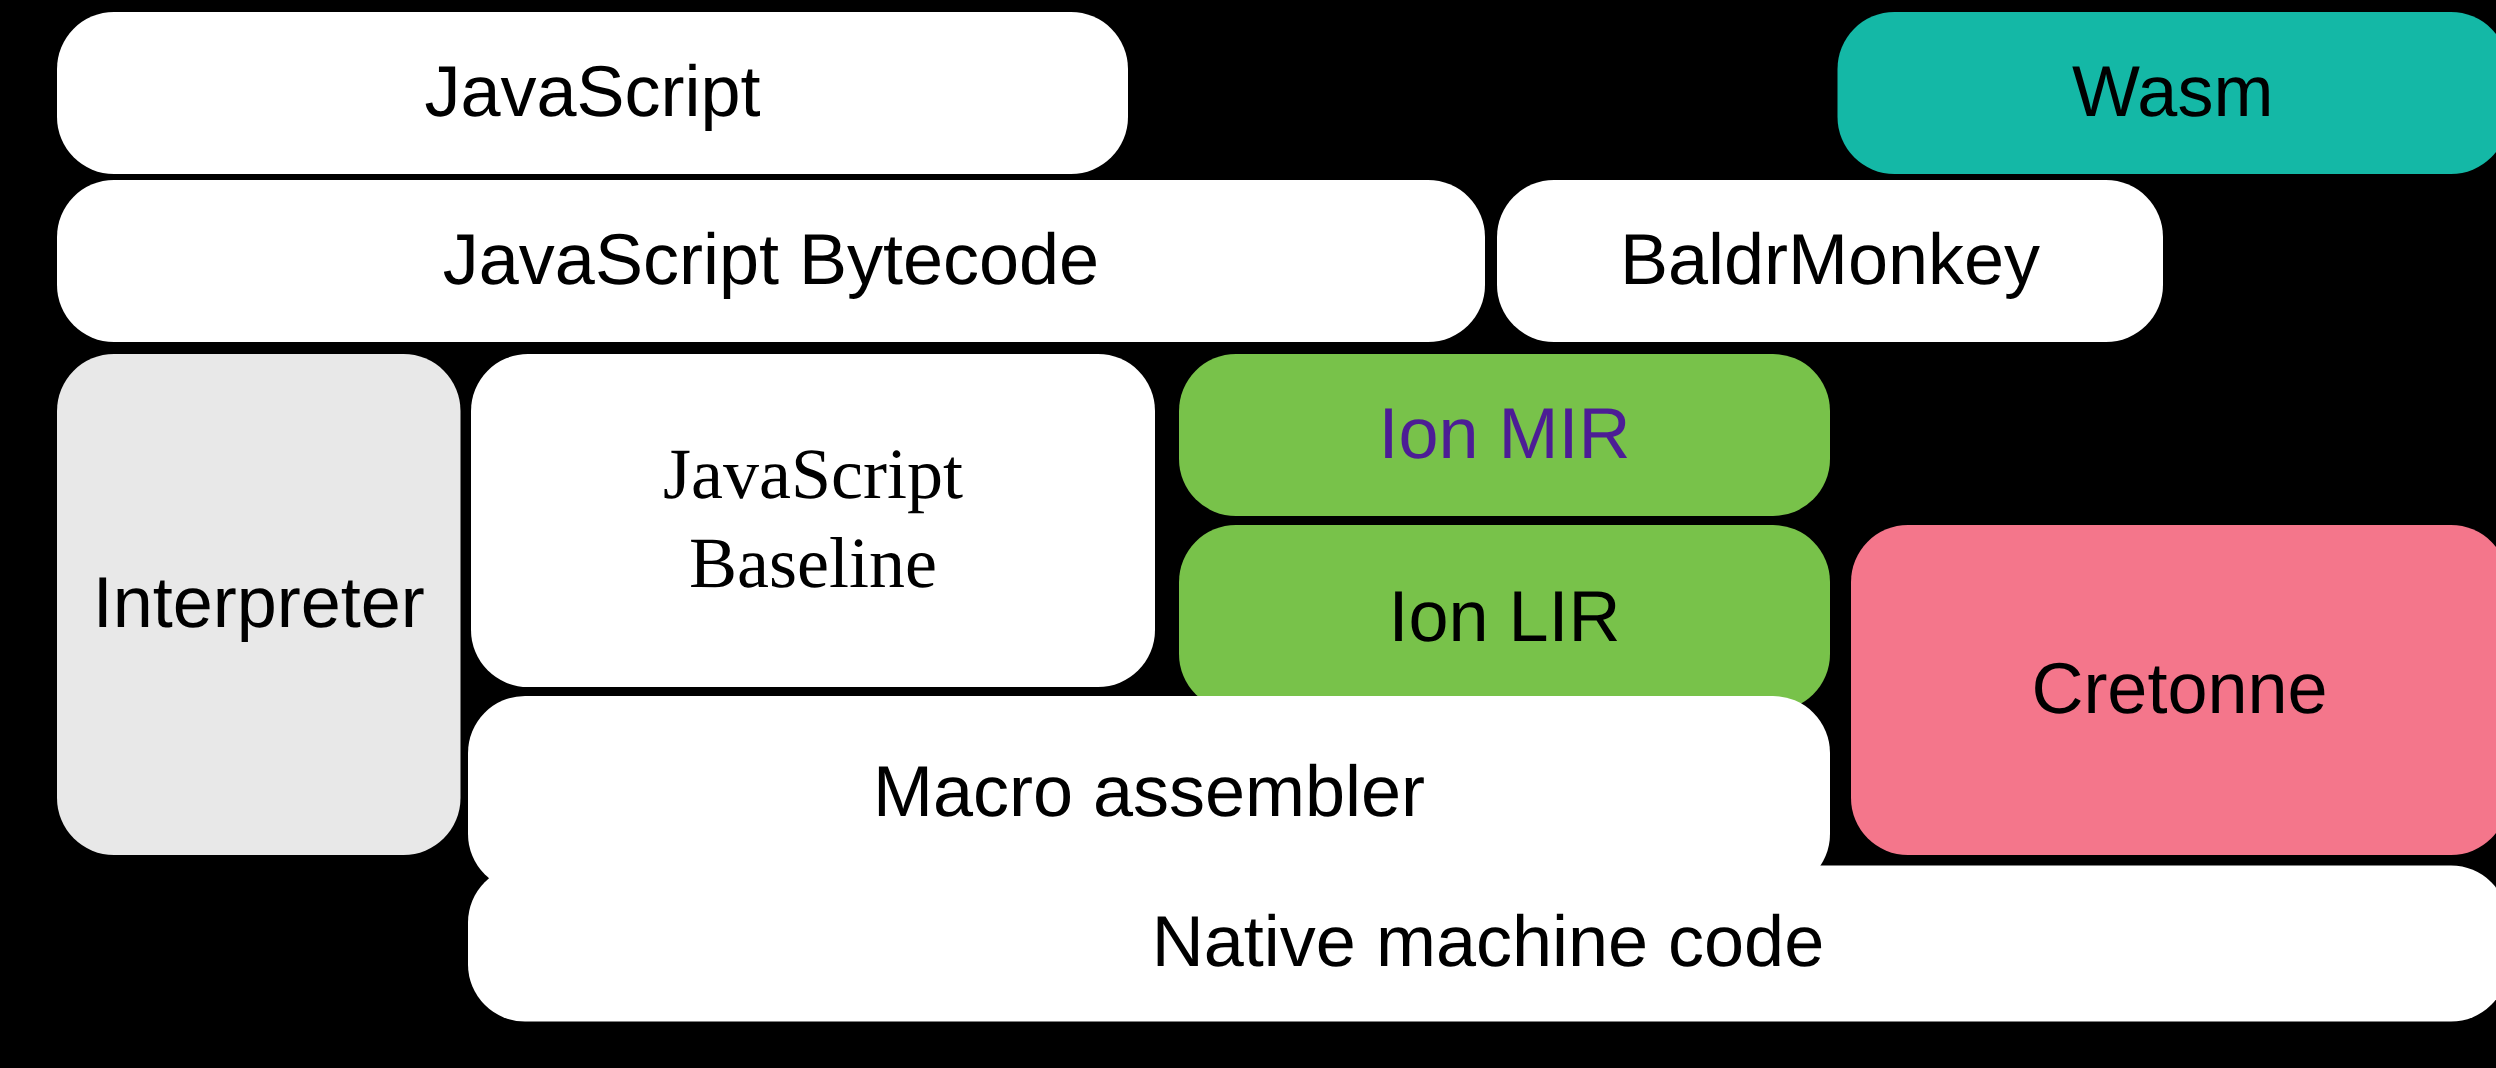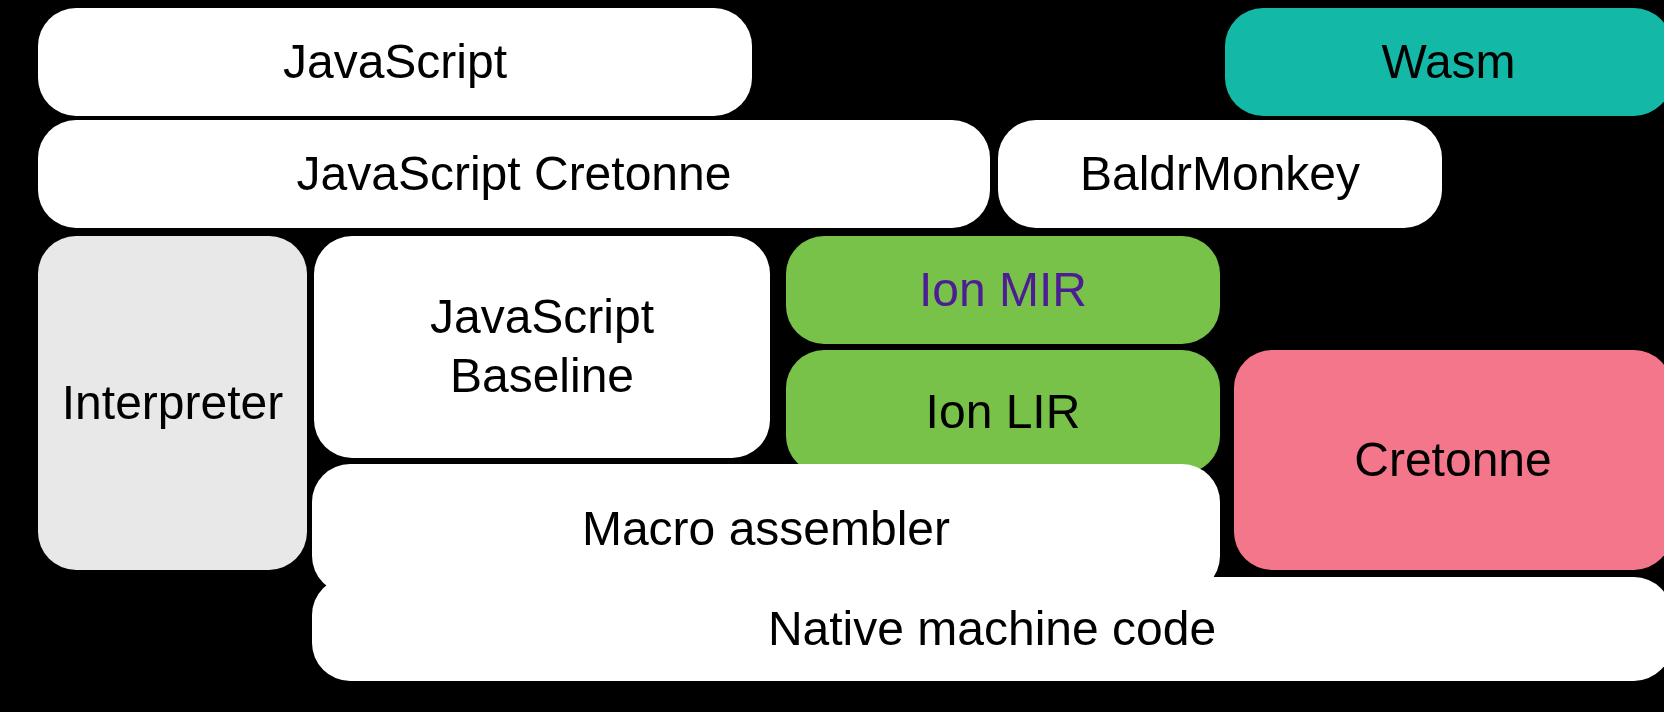--- a/index.html
+++ b/index.html
@@ -30,38 +30,38 @@
     padding: 0 20px;
     margin-left: 22px;
   }
   
   .n-javascript          { left: 16px;   top: 8px;   width: 714px;  height: 108px; }
   .n-asmjs               { left: 752px;  top: 8px;   width: 445px;  height: 108px; }
   .n-wasm                { left: 1203px; top: 8px;   width: 447px;  height: 108px; }
   .n-javascript-bytecode { left: 16px;   top: 120px; width: 952px;  height: 108px; }
   .n-baldrmonkey         { left: 976px;  top: 120px; width: 444px;  height: 108px; }
   .n-interpreter         { left: 16px;   top: 236px; width: 269px;  height: 334px; }
-  .n-javascript-baseline { left: 292px;  top: 236px; width: 456px;  height: 222px; padding: 0 54px; }
+  .n-javascript-baseline { left: 292px;  top: 236px; width: 456px;  height: 222px; padding: 0 54px; font-family: Liberation Serif, serif; }
   .n-ion-mir             { left: 764px;  top: 236px; width: 434px;  height: 108px; }
   .n-ion-lir             { left: 764px;  top: 350px; width: 434px;  height: 124px; }
   .n-cretonne            { left: 1212px; top: 350px; width: 438px;  height: 220px; }
   .n-macro-assembler     { left: 290px;  top: 464px; width: 908px;  height: 130px; }
   .n-native-machine-code { left: 290px;  top: 577px; width: 1360px; height: 104px; }
 </style>
 </head>
 <body>
 
 <div id="stage" style="background-color: rgb(0, 0, 0);">
 
   <div class="node n-javascript" style="background-color: rgb(255, 255, 255); color: rgb(0, 0, 0);">JavaScript</div>
 
 
   <div class="node n-wasm" style="background-color: #14b8a6; color: rgb(0, 0, 0);">Wasm</div>
 
-  <div class="node n-javascript-bytecode" style="background-color: rgb(255, 255, 255); color: rgb(0, 0, 0);">JavaScript Cretonne</div>
+  <div class="node n-javascript-bytecode" style="background-color: rgb(255, 255, 255); color: rgb(0, 0, 0);">JavaScript Bytecode</div>
 
   <div class="node n-interpreter" style="background-color: rgb(232, 232, 232); color: rgb(0, 0, 0);">Interpreter</div>
 
   <div class="node n-baldrmonkey" style="background-color: rgb(255, 255, 255); color: rgb(0, 0, 0);">BaldrMonkey</div>
 
   <div class="node n-javascript-baseline" style="background-color: rgb(255, 255, 255); color: rgb(0, 0, 0);">JavaScript Baseline</div>
 
   <div class="node n-ion-mir" style="background-color: rgb(120, 194, 74); color: #4c1d95;">Ion MIR</div>
 
   <div class="node n-ion-lir" style="background-color: rgb(120, 194, 74); color: rgb(0, 0, 0);">Ion LIR</div>

